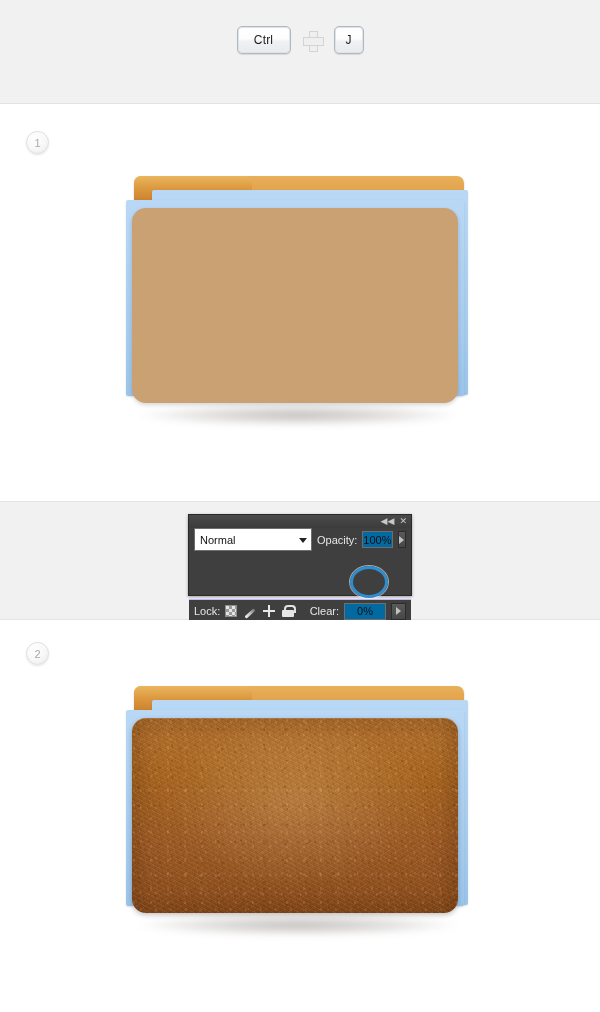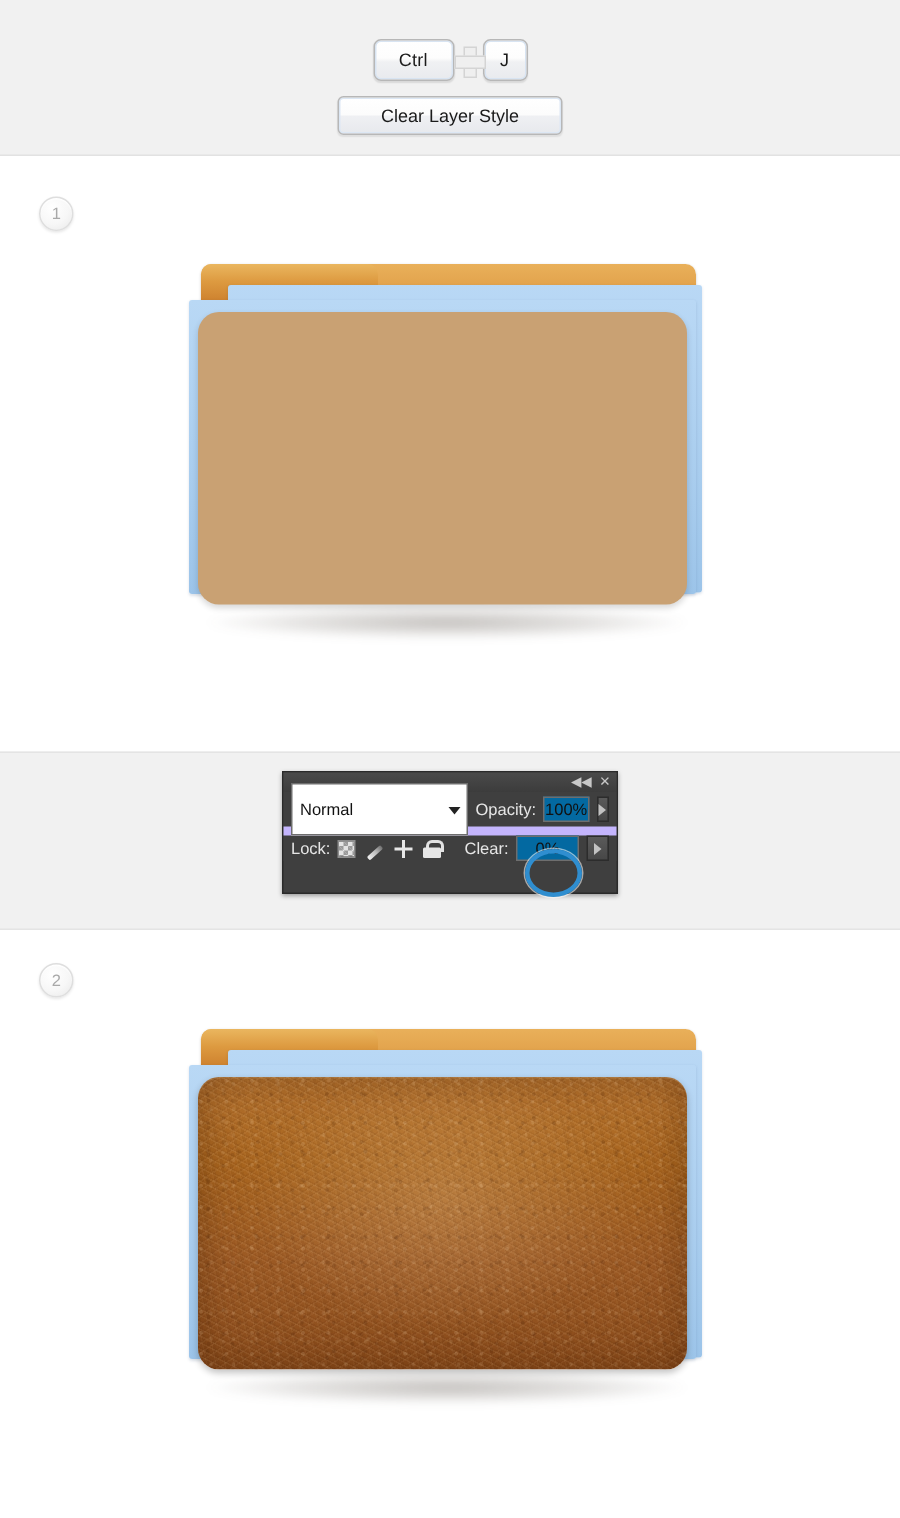--- a/index.html
+++ b/index.html
@@ -25,21 +25,21 @@
     background: #f1f1f1; border-top: 1px solid #e4e4e4; border-bottom: 1px solid #e4e4e4;
   }
   .band-canvas-2 {
     position: absolute; left: 0; top: 620px; width: 600px; height: 392px;
     background: #ffffff;
   }
 
   
   .keys-row {
     position: absolute; left: 0; top: 24px; width: 600px; height: 32px;
-    display: flex; align-items: center; justify-content: center; gap: 0;
+    display: flex; align-items: center; justify-content: center; gap: 12px;
   }
   .key {
     height: 28px; min-width: 34px; padding: 0 12px;
     display: flex; align-items: center; justify-content: center;
     border: 1px solid #b7b7b7; border-radius: 5px;
     background: linear-gradient(#ffffff 0%, #fdfdfd 45%, #f0f1f3 55%, #e8eaee 100%);
     box-shadow: inset 0 0 0 1px #d8e4f2, 0 1px 1px rgba(0,0,0,0.10);
     font-size: 12px; color: #1b1b1b; letter-spacing: .2px;
   }
   .key.key-ctrl { min-width: 54px; }
@@ -167,23 +167,23 @@
     border-right: 1px solid #2a2a2a;
     font-size: 10px; font-weight: bold; color: #ededed; letter-spacing: .4px;
   }
   .ps-menu-btn {
     position: absolute; right: 5px; top: 4px; font-size: 10px; color: #d6d6d6; line-height: 1;
   }
   .ps-row {
     display: flex; align-items: center; height: 23px; padding: 0 5px;
     background: #3f3f3f; gap: 5px;
   }
-  .ps-row + .ps-row { border-top: 6px solid #c4b5fd; }
+  .ps-row + .ps-row { border-top: 1px solid #c4b5fd; margin-top: 48px; }
   .ps-select {
-    position: relative; flex: 0 0 118px; height: 35px;
+    position: relative; flex: 0 0 118px; height: 23px;
     background: #ffffff; border: 1px solid #6e6e6e;
     display: flex; align-items: center; padding: 0 14px 0 5px;
     font-size: 11px; color: #111;
   }
   .ps-select .caret {
     position: absolute; right: 4px; top: 50%; margin-top: -2px;
     width: 0; height: 0; border-left: 4px solid transparent;
     border-right: 4px solid transparent; border-top: 5px solid #222;
   }
   .ps-label { font-size: 11px; color: #e6e6e6; white-space: nowrap; }
@@ -241,21 +241,20 @@
 <body>
 
 <div class="page">
 
   <div class="band-shortcut">
     <div class="keys-row">
       <div class="key key-ctrl">Ctrl</div>
       <div class="plus-icon"></div>
       <div class="key key-j">J</div>
     </div>
-    <div class="clear-btn">Clear Layer Style</div>
   </div>
 
   <div class="band-canvas-1"></div>
   <div class="step-badge badge-1">1</div>
 
   <div class="folder folder-1">
     <div class="f-shadow"></div>
     <div class="f-back"></div>
     <div class="f-tab"></div>
     <div class="f-paper paper-a"></div>

